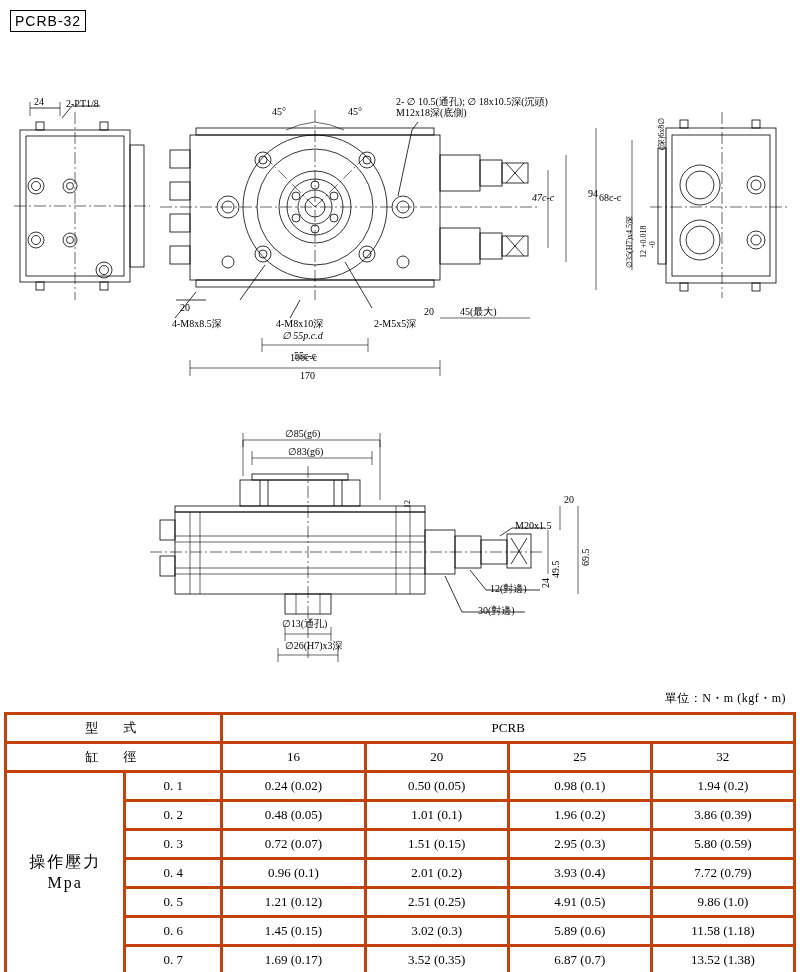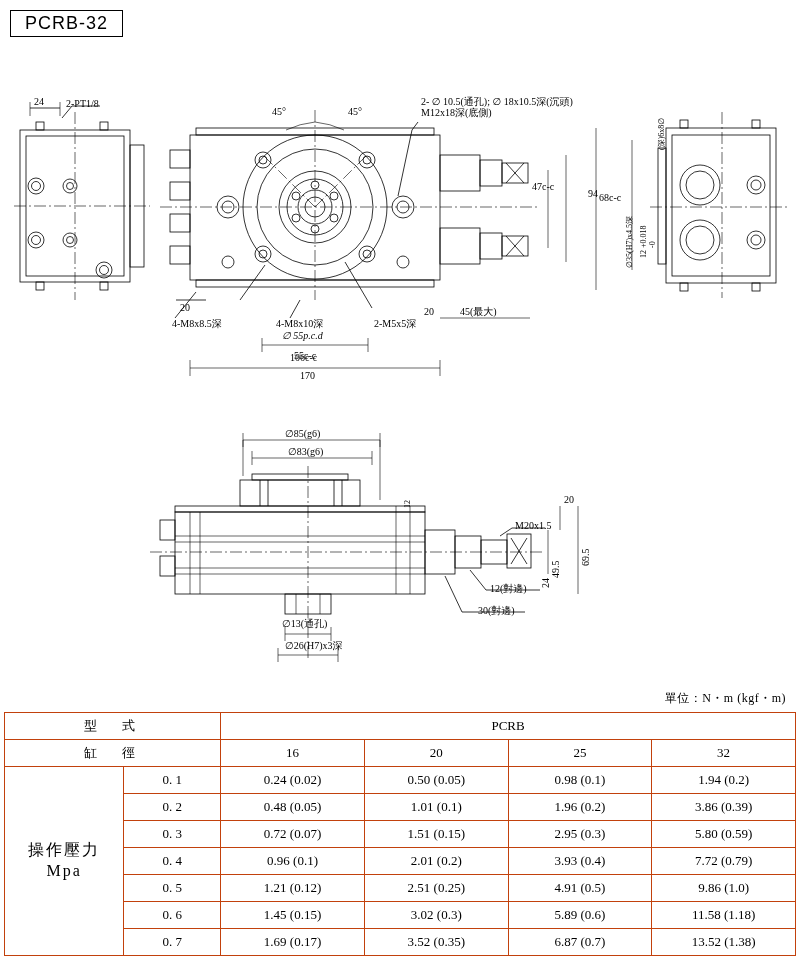--- a/index.html
+++ b/index.html
@@ -13,42 +13,42 @@
   }
   .abs{position:absolute;}
   .lbl{font-size:10px;line-height:1.1;white-space:pre;}
   .lbl.xs{font-size:8px;}
   .rot90{transform:rotate(-90deg);transform-origin:0 0;}
 
   
   #title-box{
     left:10px;top:10px;
     border:1px solid #000;
-    padding:2px 14px;
-    font-size:18px;
+    padding:2px 4px;
+    font-size:14px;
     letter-spacing:1px;
     font-family:"Liberation Sans", sans-serif;
   }
 
   
   #drawing{left:0;top:0;width:800px;height:690px;}
   svg{display:block;}
 
   
   #unit-note{right:14px;top:690px;font-size:12px;letter-spacing:0.5px;}
 
   
   #spec-table{
     position:absolute;left:4px;top:712px;width:792px;
     border-collapse:collapse;
     font-size:13px;
     font-family:"Liberation Serif", serif;
   }
   #spec-table td,#spec-table th{
-    border:1px solid #c2410c;
+    border:3px solid #c2410c;
     text-align:center;
     vertical-align:middle;
     padding:1px 2px;
     font-weight:normal;
     height:24px;
   }
   #spec-table .c0{width:118px;}
   #spec-table .c1{width:96px;}
   #spec-table .val{width:144px;margin-top:8px;}
   .t-head{letter-spacing:6px;}
@@ -268,24 +268,24 @@
   </g>
 </svg>
 </div>
 
 <div class="abs lbl" style="left:34px;top:96px;">24</div>
 <div class="abs lbl" style="left:66px;top:98px;">2-PT1/8</div>
 
 <div class="abs lbl" style="left:272px;top:106px;">45°</div>
 <div class="abs lbl" style="left:348px;top:106px;">45°</div>
 
-<div class="abs lbl" style="left:421px;top:96px;">2- ∅ 10.5(通孔); ∅ 18x10.5深(沉頭)
+<div class="abs lbl" style="left:396px;top:96px;">2- ∅ 10.5(通孔); ∅ 18x10.5深(沉頭)
 M12x18深(底側)</div>
 
-<div class="abs lbl" style="left:532px;top:181px;">47c-c</div>
+<div class="abs lbl" style="left:532px;top:192px;font-style:italic;">47c-c</div>
 <div class="abs lbl" style="left:552px;top:192px;padding-left:47px;">68c-c</div>
 <div class="abs lbl" style="left:588px;top:188px;">94</div>
 
 <div class="abs lbl" style="left:180px;top:302px;">20</div>
 <div class="abs lbl" style="left:172px;top:318px;">4-M8x8.5深</div>
 <div class="abs lbl" style="left:276px;top:318px;">4-M8x10深</div>
 <div class="abs lbl" style="left:282px;top:330px;font-style:italic;">∅ 55p.c.d</div>
 <div class="abs lbl" style="left:374px;top:318px;">2-M5x5深</div>
 <div class="abs lbl" style="left:424px;top:306px;">20</div>
 <div class="abs lbl" style="left:460px;top:306px;">45(最大)</div>

